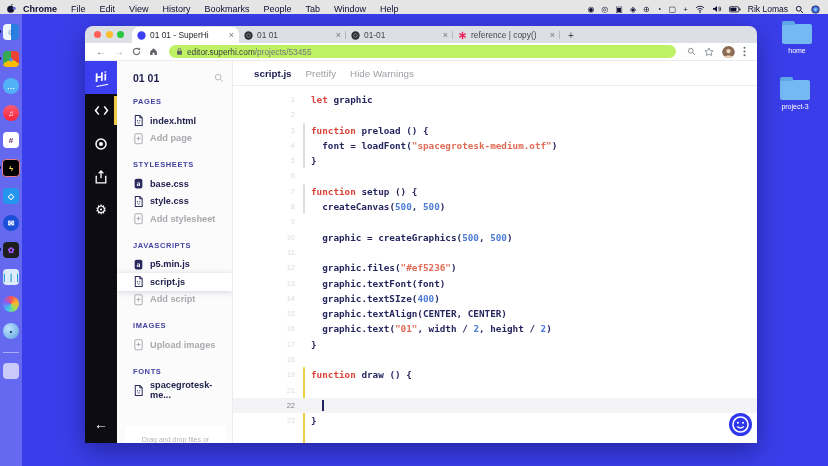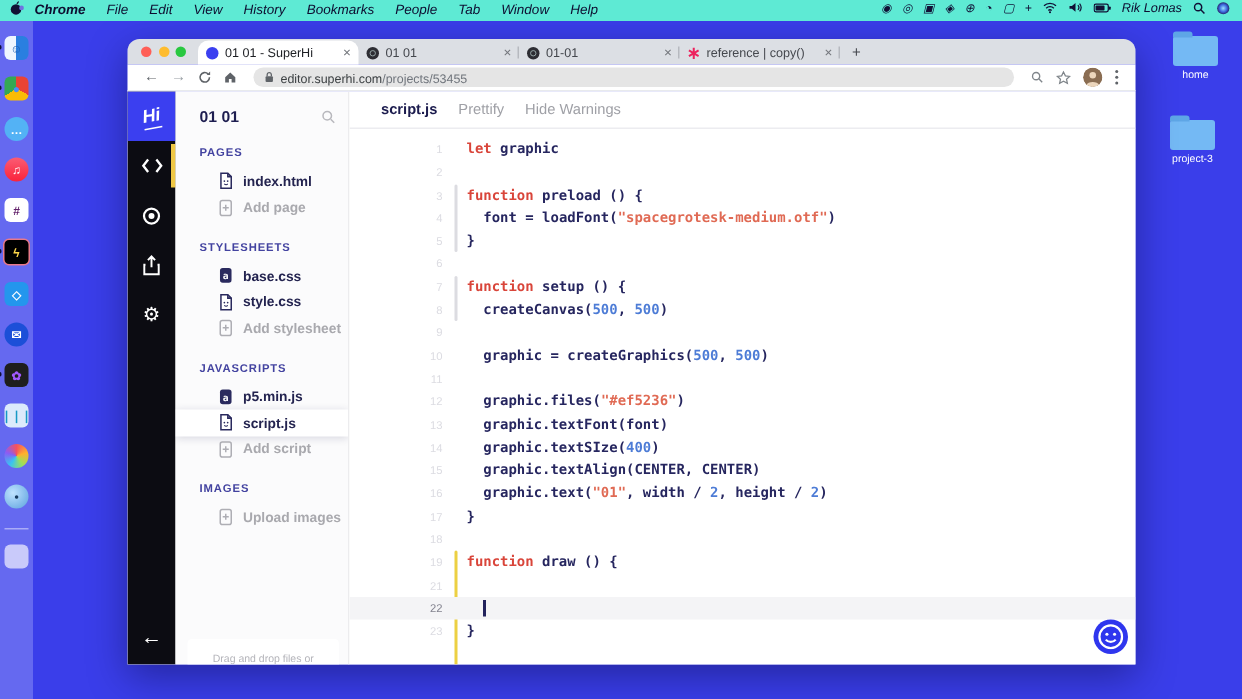--- a/index.html
+++ b/index.html
@@ -4,22 +4,22 @@
 <style>
   html,body{margin:0;padding:0;}
   #stage{position:relative;width:828px;height:466px;overflow:hidden;
     background:#3a3eea;font-family:"Liberation Sans",sans-serif;
     -webkit-font-smoothing:antialiased;}
   .ic{display:inline-flex;align-items:center;justify-content:center;line-height:1;}
   .ic svg{display:block;}
 
   
   #menubar{position:absolute;left:0;top:0;width:828px;height:14px;
-    background:#5eead4;display:flex;align-items:flex-start;font-size:9px;
-    color:#0d0d30;z-index:30;font-style:italic;}
+    background:#e5e5e5;display:flex;align-items:flex-end;font-size:9px;
+    color:#0d0d30;z-index:30;}
   #menu-left{display:flex;align-items:center;gap:0;padding-left:6px;}
   .menu-item{padding:0 7px;white-space:nowrap;}
   .menu-item.app{font-weight:bold;}
   #menu-right{margin-left:auto;display:flex;align-items:center;gap:7px;padding-right:8px;}
   .status-ic{font-size:8px;color:#101035;}
   #menu-user{font-size:8.5px;white-space:nowrap;}
 
   
   .folder{position:absolute;width:44px;text-align:center;color:#fff;font-size:7px;}
   .folder .fbody{width:30px;height:20px;margin:0 auto;background:#74b9f4;border-radius:2px;position:relative;}
@@ -50,21 +50,21 @@
   .tab .t-title{white-space:nowrap;overflow:hidden;text-overflow:clip;flex:1;}
   .tab .t-close{flex:none;font-size:9px;color:#74777d;padding-left:3px;}
   .tab .sep{position:absolute;right:0;top:4px;width:1px;height:8px;background:#b6b9bf;}
   #newtab{width:14px;height:14px;margin:0 0 1px 4px;font-size:10px;color:#45484e;
     display:flex;align-items:center;justify-content:center;border-radius:3px;}
 
   #toolbar{position:absolute;left:0;top:17px;right:0;height:18px;background:#fff;
     display:flex;align-items:center;padding:0 7px;box-sizing:border-box;
     border-bottom:1px solid #e8eaed;}
   .nav-ic{color:#5f6368;margin:0 4px;font-size:10px;}
-  #omnibox{flex:1;height:13px;background:#e5e5e5;border-radius:7px;margin:0 7px;
+  #omnibox{flex:1;height:13px;background:#bef264;border-radius:7px;margin:0 7px;
     display:flex;align-items:center;padding:0 7px;font-size:8.3px;color:#3c4043;}
   #omnibox .lock{margin-right:4px;color:#5f6368;}
   #url-path{color:#70757c;}
   #avatar{width:13px;height:13px;border-radius:50%;overflow:hidden;margin:0 4px;}
 
   
   #app{position:absolute;left:0;top:35px;right:0;bottom:0;background:#fff;display:flex;overflow:hidden;}
   #iconstrip{width:32px;background:#0c0c12;position:relative;flex:none;}
   #logo{width:32px;height:33px;background:#3b3ff0;color:#fff;display:flex;
     align-items:center;justify-content:center;font-weight:bold;font-size:12px;
@@ -76,21 +76,21 @@
   #back-btn{position:absolute;bottom:8px;left:0;width:32px;height:22px;color:#fff;
     font-size:14px;display:flex;align-items:center;justify-content:center;}
 
   #sidebar{width:115px;background:#fbfbfc;border-right:1px solid #ececee;
     position:relative;flex:none;overflow:hidden;font-weight:bold;}
   #sb-title{display:flex;align-items:center;padding:11px 8px 0 16px;}
   #sb-title .pt{font-size:10.5px;color:#1e1e50;flex:1;}
   #sb-title .ic{color:#b8b8bd;}
   .sb-section{margin-top:13px;}
   .sb-header{font-size:7.5px;letter-spacing:.6px;color:#4343a0;padding-left:16px;margin-bottom:6px;}
-  .sb-row{height:17.5px;display:flex;align-items:center;padding-left:28px;gap:6px;
+  .sb-row{height:17.5px;display:flex;align-items:center;padding-left:16px;gap:6px;
     font-size:9.2px;color:#23234f;}
   .sb-row.add{color:#a9a9ae;}
   .sb-row.active{background:#fff;box-shadow:0 1px 6px rgba(20,20,70,.16);}
   #dropzone{position:absolute;left:8px;right:6px;top:365px;height:46px;background:#fff;
     border-radius:3px;color:#b4b4ba;font-size:7px;font-weight:normal;text-align:center;
     padding:9px 10px 0;box-sizing:border-box;line-height:1.5;}
 
   #editor{flex:1;position:relative;background:#fff;overflow:hidden;}
   #ed-header{height:24px;display:flex;align-items:center;gap:14px;padding-left:21px;
     border-bottom:1px solid #ececf0;font-size:9.8px;}
@@ -483,20 +483,35 @@
               <div class="sb-row add">
                 <span class="ic">
                   <svg width="11" height="13" viewBox="0 0 12 14">
                     <rect x="2" y="1.8" width="8" height="10.8" rx="1.5" fill="none" stroke="#aeaeb4" stroke-width="1.1"></rect>
                     <path d="M6 4.8v4.4M3.8 7h4.4" stroke="#aeaeb4" stroke-width="1.1"></path>
                   </svg>
                 </span>
                 <span>Upload images</span>
               </div>
             </div>
+            <div class="sb-section">
+              <div class="sb-header">FONTS</div>
+              <div class="sb-row">
+                <span class="ic">
+                  <svg width="11" height="13" viewBox="0 0 12 14">
+                    <path d="M2.5 1.5h5L10 4v8.5H2.5z" fill="#fff" stroke="#2a2a5e" stroke-width="1.1"></path>
+                    <path d="M7.5 1.5V4H10" fill="none" stroke="#2a2a5e" stroke-width="1.1"></path>
+                    <circle cx="5" cy="7.2" r=".62" fill="#2a2a5e"></circle>
+                    <circle cx="7.4" cy="7.2" r=".62" fill="#2a2a5e"></circle>
+                    <path d="M4.9 9.3c.9.8 1.8.8 2.6 0" stroke="#2a2a5e" stroke-width=".8" fill="none"></path>
+                  </svg>
+                </span>
+                <span>spacegrotesk-me...</span>
+              </div>
+            </div>
           </div>
         <div id="dropzone">Drag and drop files or click to upload</div>
       </div>
 
       <div id="editor">
         <div id="ed-header">
           <span id="ed-filename">script.js</span>
           <span class="ed-action">Prettify</span>
           <span class="ed-action">Hide Warnings</span>
         </div>

